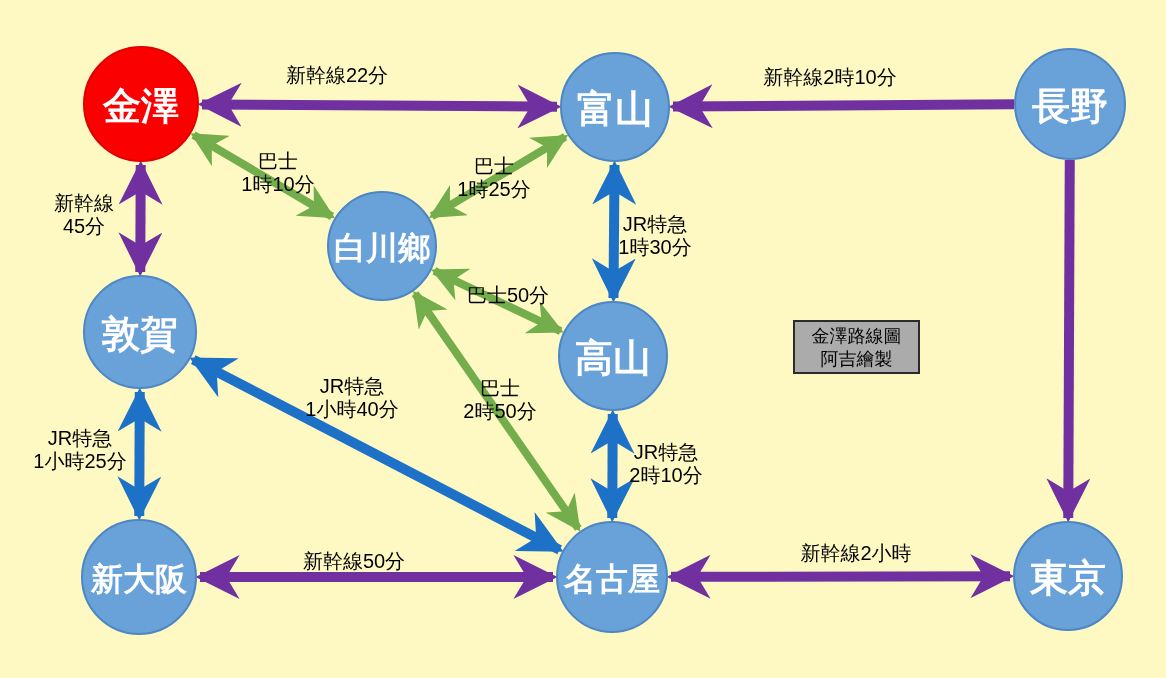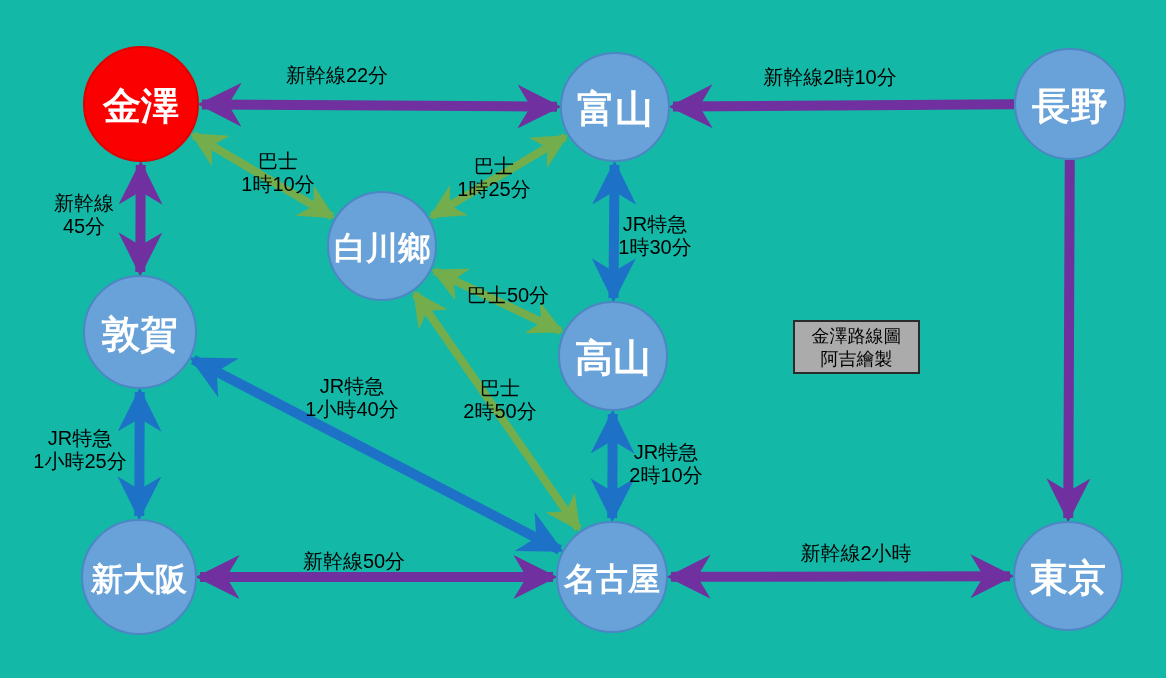--- a/index.html
+++ b/index.html
@@ -5,21 +5,21 @@
   html, body {
     margin: 0;
     padding: 0;
     background: #ffffff;
     font-family: "Liberation Sans", sans-serif;
   }
   .stage {
     position: relative;
     width: 1166px;
     height: 678px;
-    background: #14b8a6;
+    background: #fef9c3;
     overflow: hidden;
   }
   svg { display: block; }
   text { user-select: none; }
 </style>
 </head>
 <body>
 
 <div class="stage">
   <svg id="diagram" width="1166" height="678" viewBox="0 0 1166 678" xmlns="http://www.w3.org/2000/svg">

